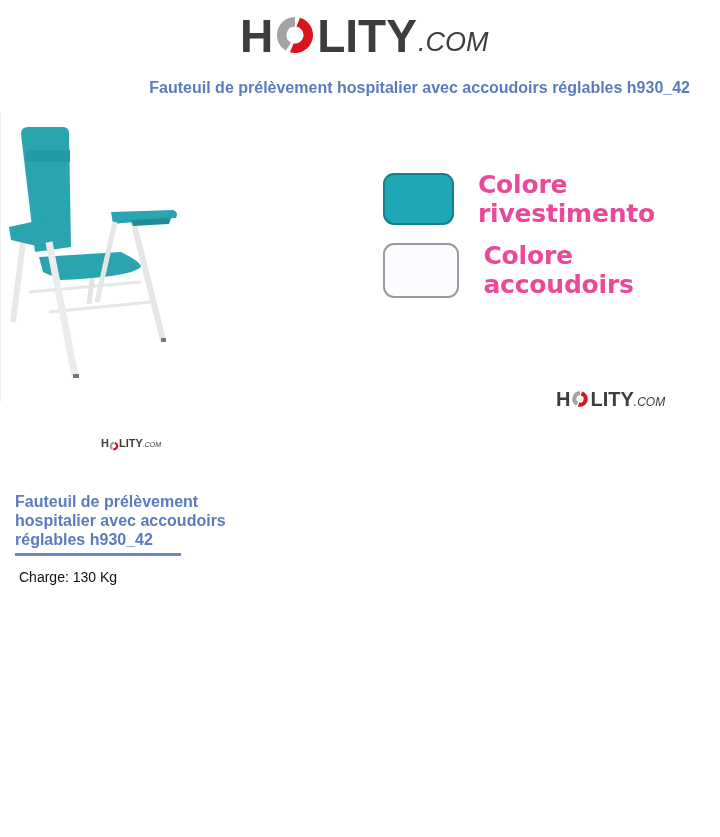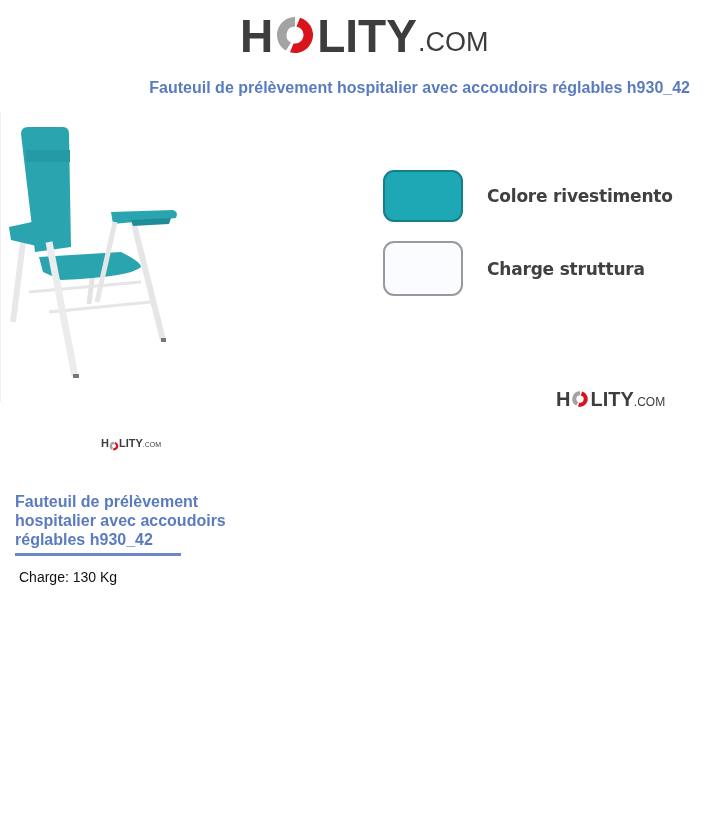--- a/index.html
+++ b/index.html
@@ -18,21 +18,21 @@
       position: absolute;
       display: flex;
       align-items: flex-end;
       font-family: "Liberation Sans", sans-serif;
       color: #3d3d3d;
       font-weight: bold;
       line-height: 1;
     }
     .logo .big { letter-spacing: 0; }
     .logo .ring { display: inline-block; position: relative; }
-    .logo .com { font-weight: normal; }
+    .logo .com { font-weight: normal; font-style: italic; }
 
     #logo-top { left: 240px; top: 13px; }
     #logo-top .big { font-size: 46px; }
     #logo-top .ring { width: 42px; height: 42px; margin: 0 1px 3px 1px; }
     #logo-top .com { font-size: 27px; margin-left: 1px; margin-bottom: 3px; }
 
     #logo-mid { left: 556px; top: 389px; }
     #logo-mid .big { font-size: 20px; }
     #logo-mid .ring { width: 18px; height: 18px; margin: 0 1px 1px 1px; }
     #logo-mid .com { font-size: 12px; margin-bottom: 1px; }
@@ -71,22 +71,22 @@
     .swatch {
       width: 80px;
       height: 52px;
       border-radius: 11px;
       box-sizing: border-box;
     }
     .swatch-label {
       margin-left: 24px;
       font-family: "DejaVu Sans", sans-serif;
       font-weight: bold;
-      font-size: 17px;
-      color: #404040;
+      font-size: 25px;
+      color: #ec4899;
       letter-spacing: -0.2px;
     }
 
     .side-title {
       position: absolute;
       left: 15px;
       top: 492px;
       width: 230px;
       font-size: 16px;
       font-weight: bold;
@@ -157,21 +157,21 @@
     <rect x="160" y="226" width="5" height="4" fill="#777"></rect>
   </svg>
 </div>
 
 <div class="swatch-row" style="top:170px;">
   <div class="swatch" style="background:#1ea7b4;border:2px solid #157f88;"></div>
   <span class="swatch-label">Colore rivestimento</span>
 </div>
 <div class="swatch-row" style="top:241px;">
   <div class="swatch" style="background:#fafcff;border:2px solid #9a9a9a;height:55px;"></div>
-  <span class="swatch-label">Charge struttura</span>
+  <span class="swatch-label">Colore accoudoirs</span>
 </div>
 
 <div id="logo-mid" class="logo">
   <span class="big">H</span>
   <span class="ring">
     <svg viewBox="0 0 42 42" width="100%" height="100%">
       <path d="M21 3 A18 18 0 0 0 12 36.6 L17 28.5 A8.5 8.5 0 0 1 21 12.5 Z" fill="#a3a3a3"></path>
       <path d="M26 3.7 A18 18 0 0 1 16 38.3 L19.5 29.4 A8.5 8.5 0 0 0 22.5 12.6 Z" fill="#d9141c"></path>
     </svg>
   </span>

